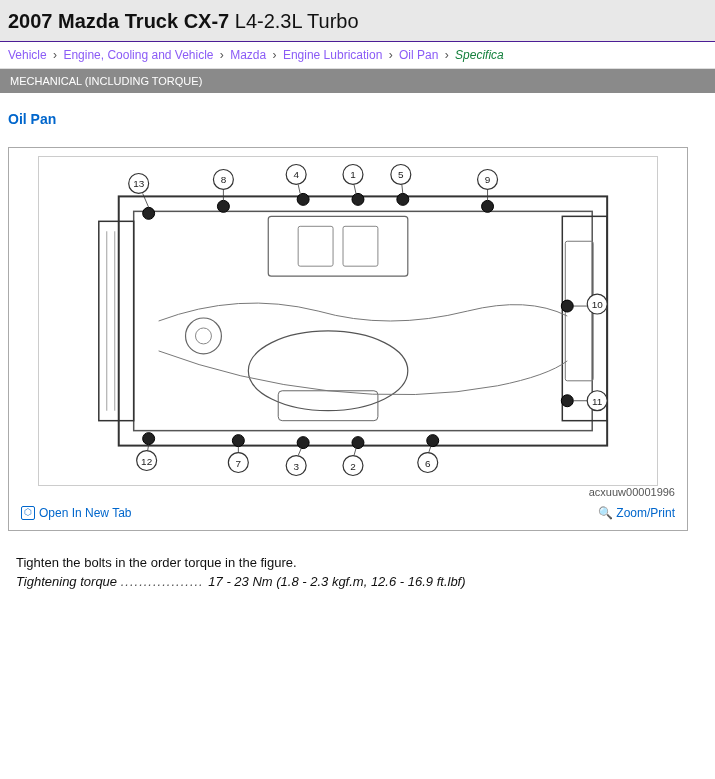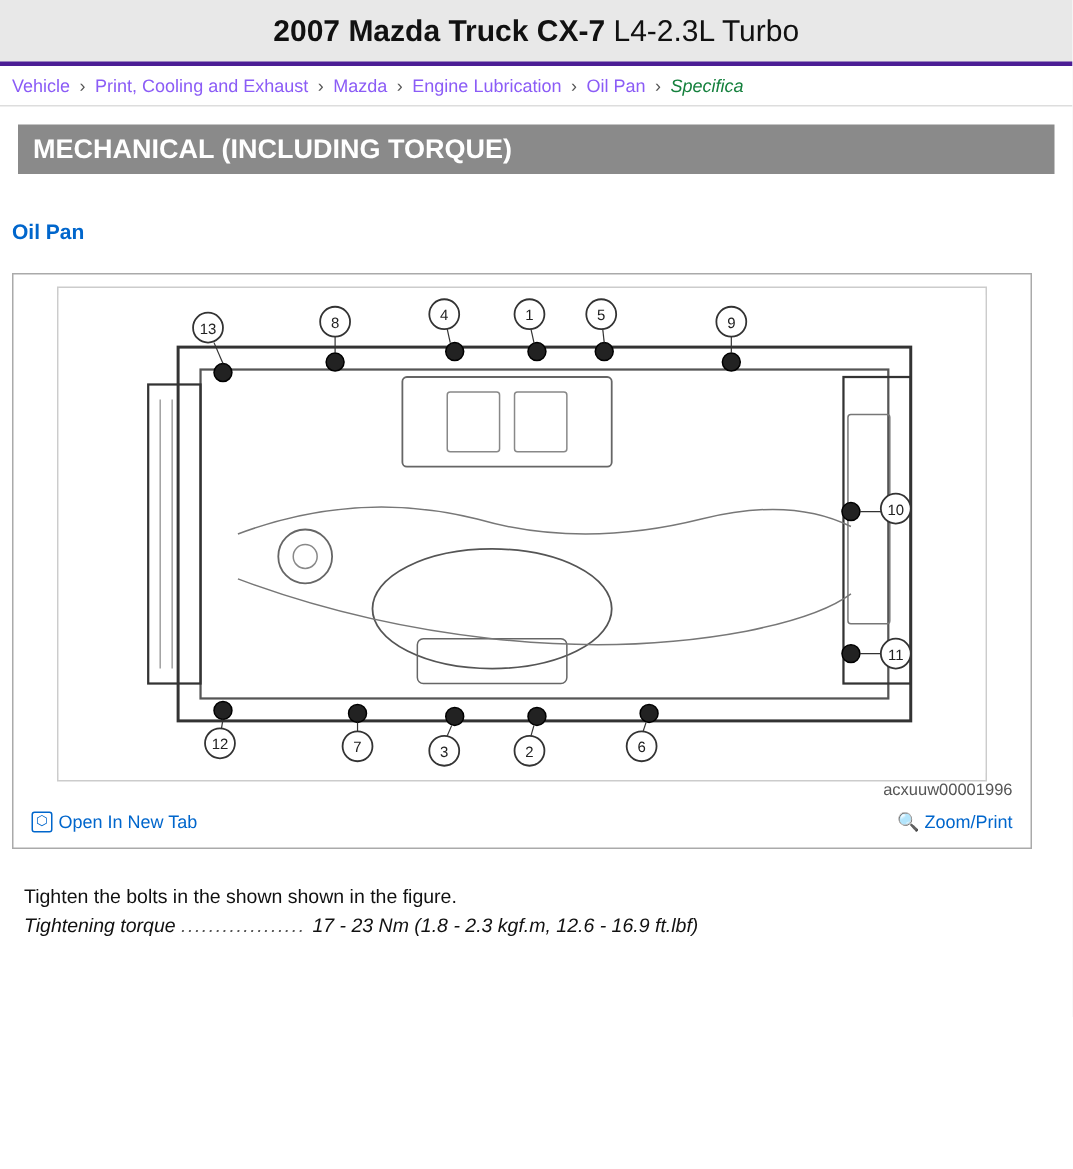--- a/index.html
+++ b/index.html
@@ -12,22 +12,21 @@
       overflow-x: hidden;
     }
     .page-wrapper {
       background: #fff;
       width: 715px;
       min-height: 779px;
     }
     .title-bar {
       background: #e8e8e8;
       padding: 10px 8px 8px 8px;
-      border-bottom: 3px solid #4c1d95;
-      text-align: center;
+      border-bottom: 1px solid #4c1d95;
     }
     .title-bar h1 {
       font-size: 20px;
       font-weight: bold;
       color: #111;
     }
     .title-bar h1 span.normal {
       font-weight: normal;
     }
     .breadcrumb {
@@ -47,24 +46,24 @@
       color: #555;
       margin: 0 3px;
     }
     .breadcrumb .current {
       color: #15803d;
       font-style: italic;
     }
     .section-header {
       background: #8a8a8a;
       color: #fff;
-      font-size: 18px;
-      font-weight: bold;
+      font-size: 11px;
+      font-weight: normal;
       padding: 6px 10px;
-      margin: 12px;
+      margin: 0;
     }
     .content-area {
       padding: 10px 8px;
     }
     .oil-pan-link {
       color: #0066cc;
       font-size: 14px;
       font-weight: bold;
       text-decoration: none;
       display: block;
@@ -159,21 +158,21 @@
   <div class="title-bar">
     <h1>
       <span>2007 Mazda Truck CX-7</span>
       <span class="normal"> <span>L4-2.3L Turbo</span></span>
     </h1>
   </div>
 
   <div class="breadcrumb">
     <a href="#">Vehicle</a>
     <span class="sep">›</span>
-    <a href="#">Print, Cooling and Exhaust</a>
+    <a href="#">Engine, Cooling and Vehicle</a>
     <span class="sep">›</span>
     <a href="#">Mazda</a>
     <span class="sep">›</span>
     <a href="#">Engine Lubrication</a>
     <span class="sep">›</span>
     <a href="#">Oil Pan</a>
     <span class="sep">›</span>
     <span class="current">Specifica</span>
   </div>
 
@@ -313,21 +312,21 @@
         </a>
         <a href="#" class="zoom-print">
           <span>🔍</span>
           <span>Zoom/Print</span>
         </a>
       </div>
     </div>
 
     
     <div class="torque-section">
-      <p class="torque-text">Tighten the bolts in the shown shown in the figure.</p>
+      <p class="torque-text">Tighten the bolts in the order torque in the figure.</p>
       <p class="torque-spec">
         <span>Tightening torque</span>
         <span class="torque-dots"> .................. </span>
         <span>17 - 23 Nm (1.8 - 2.3 kgf.m, 12.6 - 16.9 ft.lbf)</span>
       </p>
     </div>
   </div>
 </div>
 
 </body></html>

